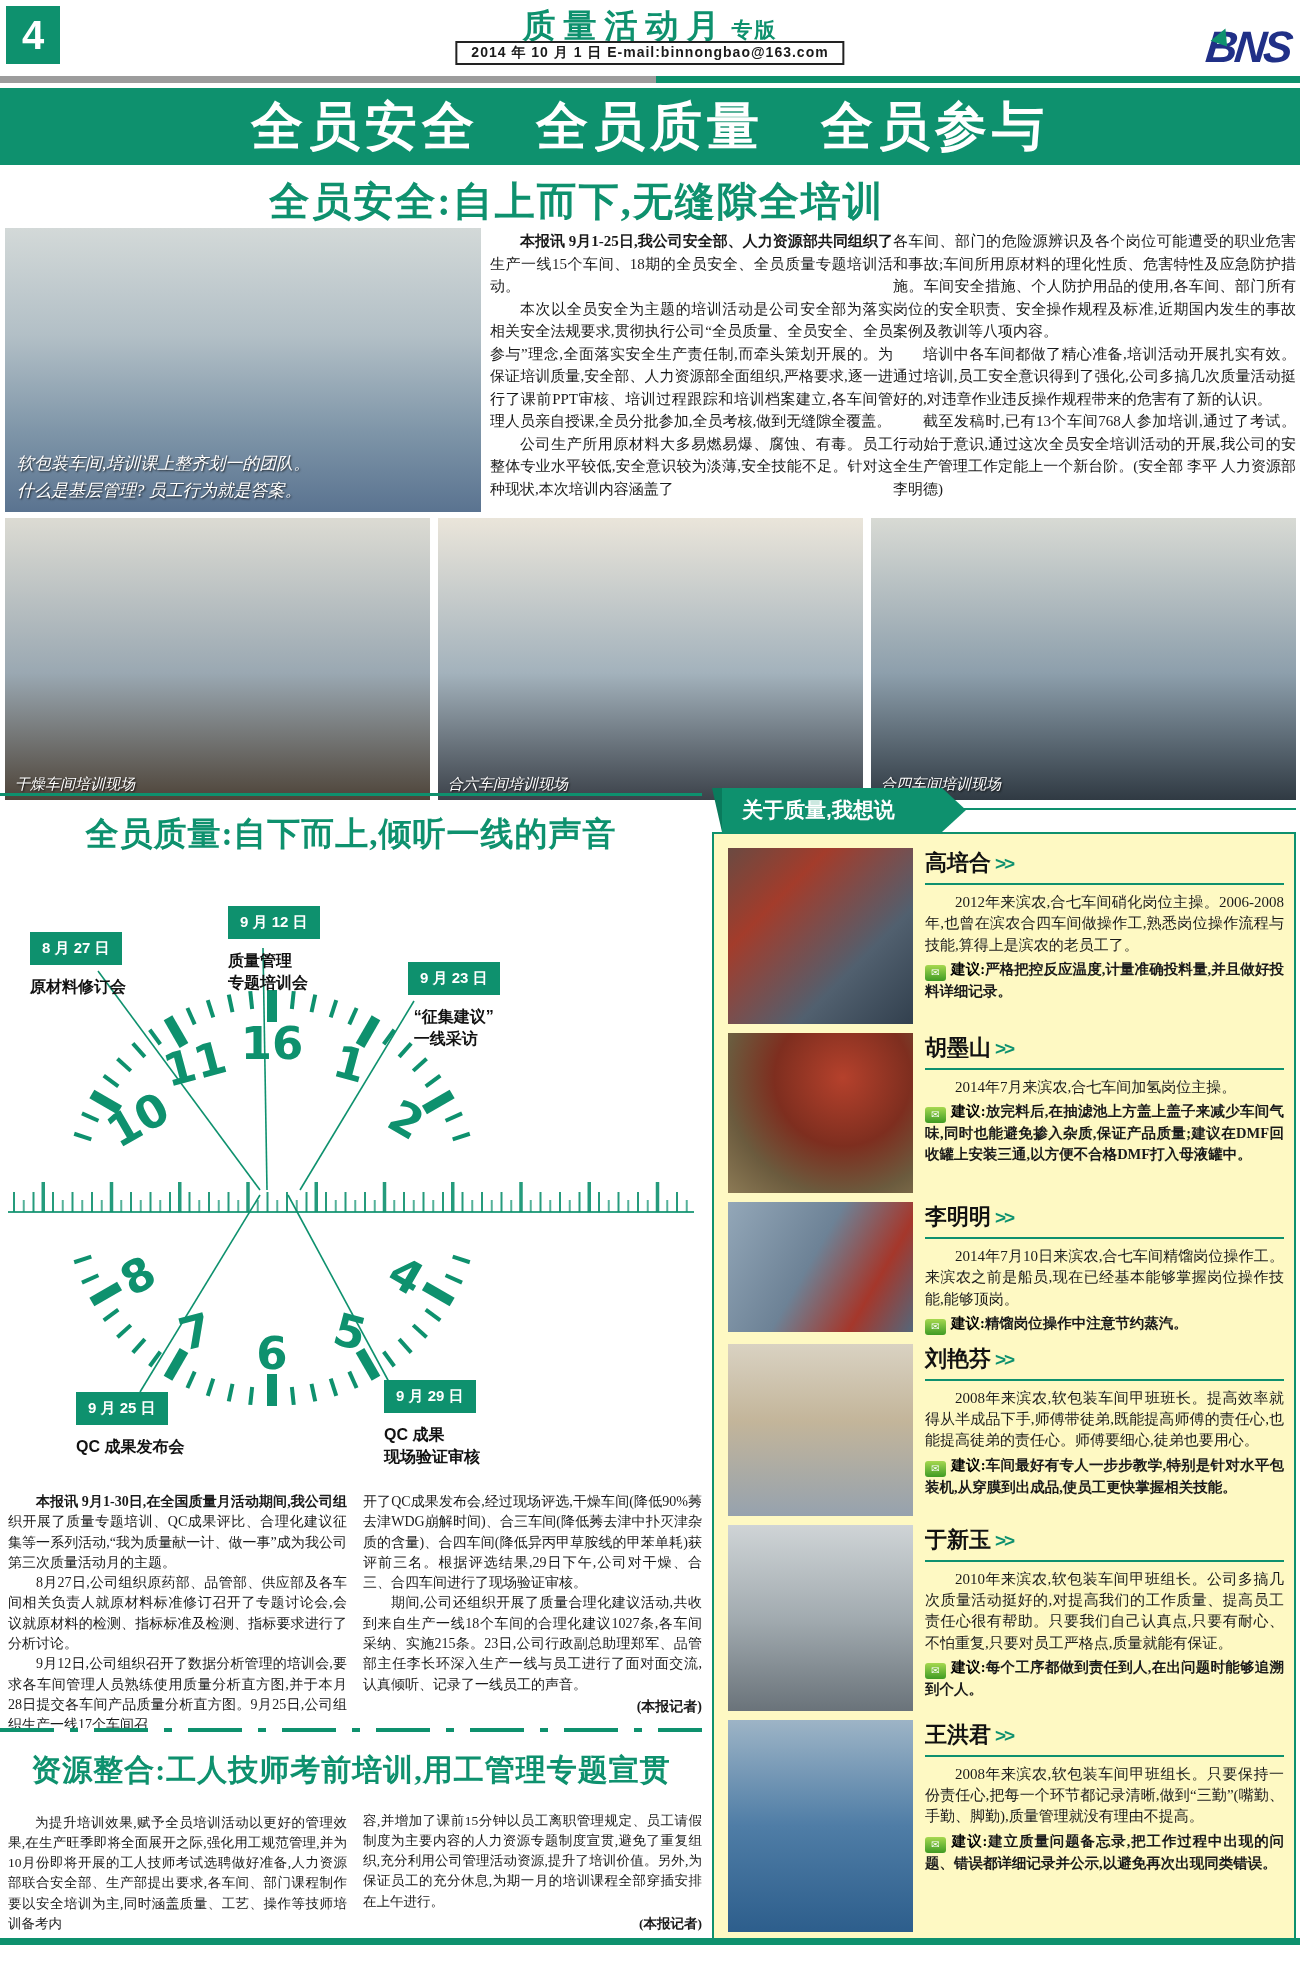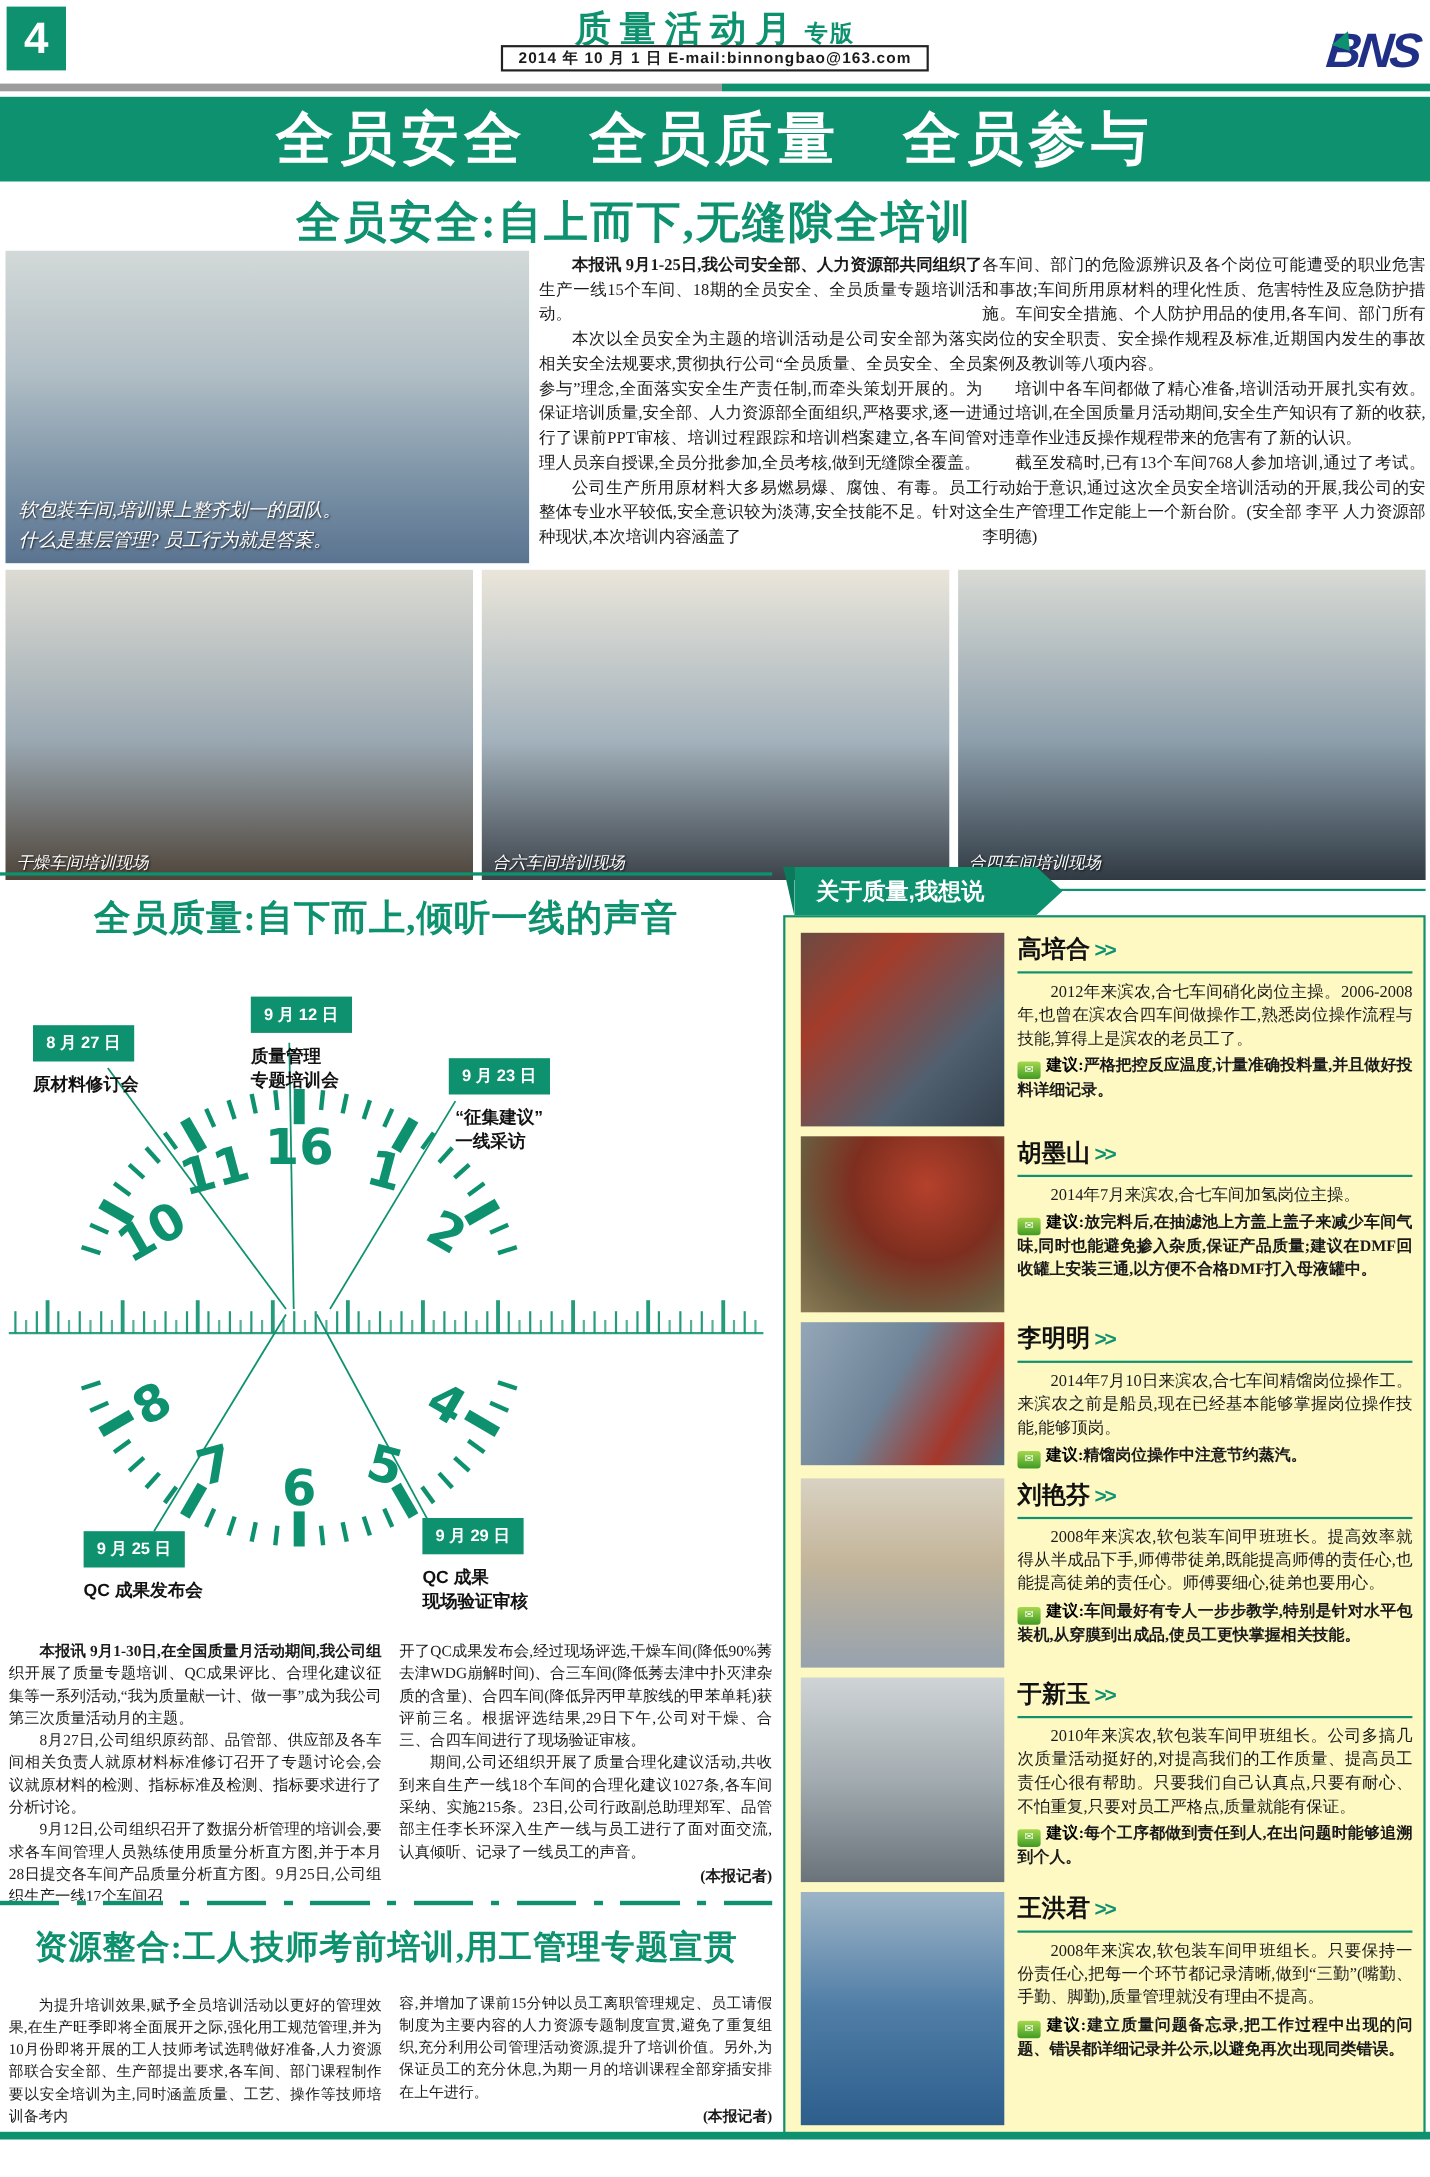--- a/index.html
+++ b/index.html
@@ -147,21 +147,21 @@
     </div>
   </div>
   <div class="abs art1-cols cols">
     <div class="col lede">
         <p>本报讯 9月1-25日,我公司安全部、人力资源部共同组织了生产一线15个车间、18期的全员安全、全员质量专题培训活动。</p>
         <p>本次以全员安全为主题的培训活动是公司安全部为落实相关安全法规要求,贯彻执行公司“全员质量、全员安全、全员参与”理念,全面落实安全生产责任制,而牵头策划开展的。为保证培训质量,安全部、人力资源部全面组织,严格要求,逐一进行了课前PPT审核、培训过程跟踪和培训档案建立,各车间管理人员亲自授课,全员分批参加,全员考核,做到无缝隙全覆盖。</p>
         <p>公司生产所用原材料大多易燃易爆、腐蚀、有毒。员工整体专业水平较低,安全意识较为淡薄,安全技能不足。针对这种现状,本次培训内容涵盖了</p>
       </div>
     <div class="col cont">
         <p>各车间、部门的危险源辨识及各个岗位可能遭受的职业危害和事故;车间所用原材料的理化性质、危害特性及应急防护措施。车间安全措施、个人防护用品的使用,各车间、部门所有岗位的安全职责、安全操作规程及标准,近期国内发生的事故案例及教训等八项内容。</p>
-        <p>培训中各车间都做了精心准备,培训活动开展扎实有效。通过培训,在全国质量月活动期间,安全生产知识有了新的收获,对违章作业违反操作规程带来的危害有了新的认识。</p>
+        <p>培训中各车间都做了精心准备,培训活动开展扎实有效。通过培训,员工安全意识得到了强化,公司多搞几次质量活动挺好的,对违章作业违反操作规程带来的危害有了新的认识。</p>
         <p>截至发稿时,已有13个车间768人参加培训,通过了考试。行动始于意识,通过这次全员安全培训活动的开展,我公司的安全生产管理工作定能上一个新台阶。(安全部 李平 人力资源部 李明德)</p>
       </div>
   </div>
 
   <div class="abs prow">
   <div class="pr-photo">
     <span class="cap">干燥车间培训现场</span>
   </div>
 
   <div class="pr-photo">

